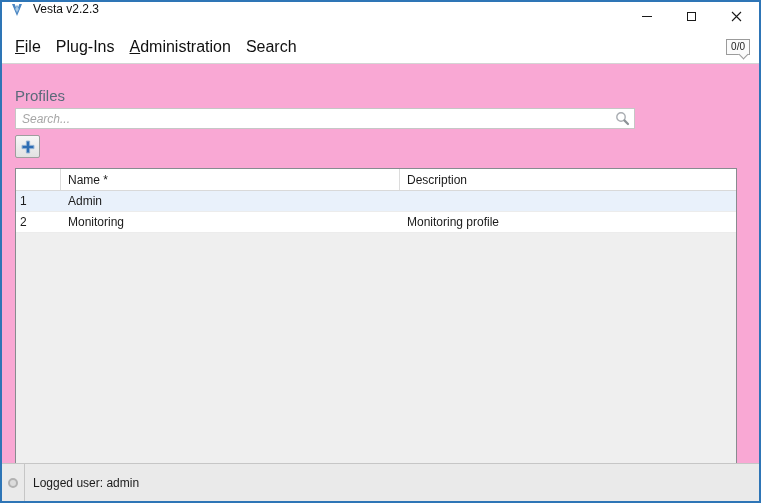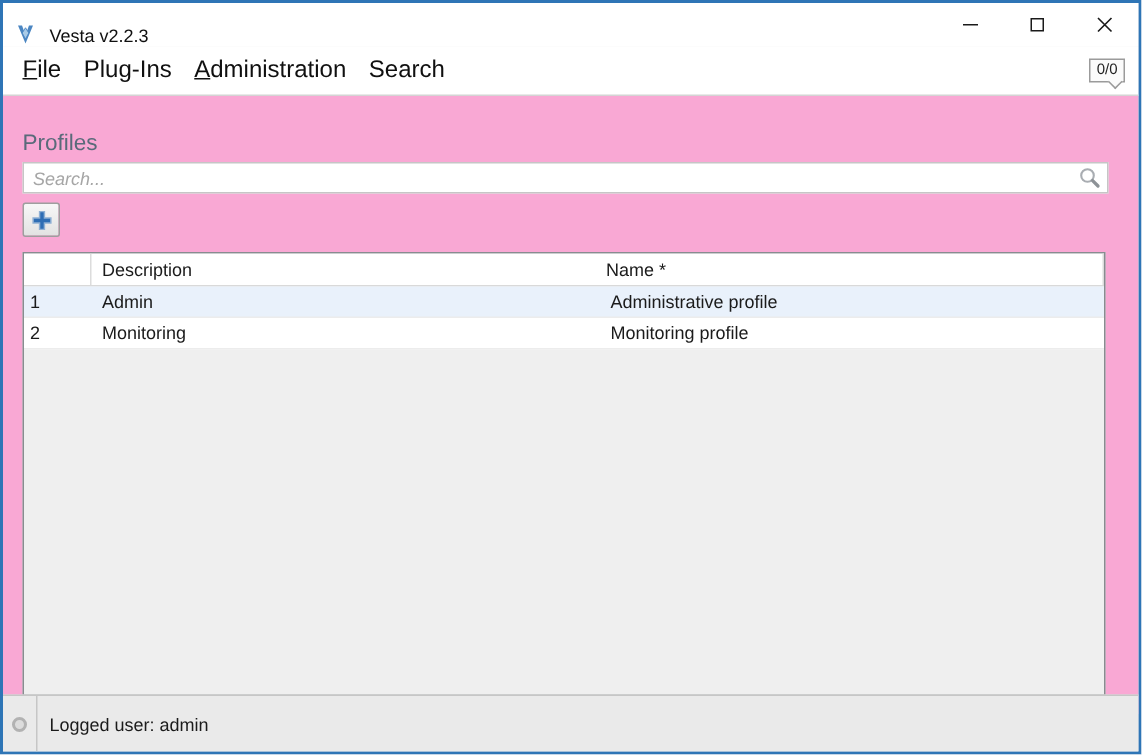--- a/index.html
+++ b/index.html
@@ -9,21 +9,21 @@
     width: 761px; height: 503px;
     border: 2px solid #2e75b6;
     background: #f0f0f0;
     font-family: "Liberation Sans", sans-serif;
     overflow: hidden;
   }
   
   .titlebar {
     position: absolute; top: 0; left: 0; right: 0; height: 29px;
     background: #ffffff;
-    display: flex; align-items: flex-end;
+    display: flex; align-items: flex-start;
   }
   .app-icon { margin: 0 8px 0 7px; display: flex; }
   .title-text { font-size: 12px; color: #101010; }
   .win-controls { position: absolute; right: 0; top: 0; height: 29px; display: flex; }
   .win-btn {
     width: 45px; height: 29px;
     display: flex; align-items: center; justify-content: center;
     cursor: pointer; background: transparent;
   }
   .glyph-min { width: 10px; height: 1px; background: #1a1a1a; }
@@ -55,21 +55,21 @@
     width: 6px; height: 6px; background: #fbfbfb;
     border-right: 1px solid #9b9b9b; border-bottom: 1px solid #9b9b9b;
     transform: rotate(45deg);
   }
   
   .content { position: absolute; top: 62px; left: 0; right: 0; bottom: 25px; background: #f9a8d4; }
   .page-title {
     position: absolute; left: 13px; top: 23px;
     font-size: 15px; color: #5a6a7a;
   }
-  .search-wrap { position: absolute; left: 13px; top: 44px; width: 724px; height: 21px; }
+  .search-wrap { position: absolute; left: 13px; top: 44px; width: 620px; height: 21px; }
   .search-input {
     width: 100%; height: 100%;
     border: 1px solid #c6c6c6; background: #fff;
     font-family: "Liberation Sans", sans-serif;
     font-size: 12px; color: #333;
     padding: 0 26px 0 6px; outline: none;
   }
   .search-input::placeholder { color: #a6a6a6; font-style: italic; }
   .search-icon { position: absolute; right: 5px; top: 3px; pointer-events: none; }
   .add-btn {
@@ -174,28 +174,27 @@
       <span style="display:flex;">
         <svg width="14" height="14" viewBox="0 0 13 13">
           <path d="M5 1 h3 v4 h4 v3 h-4 v4 h-3 v-4 H1 V5 h4 Z" fill="#2e6db4" stroke="#8fb0d4" stroke-width="0.9"></path>
         </svg>
       </span>
     </button>
 
     <div class="table">
       <div class="thead">
         <div class="th col-num"></div>
+        <div class="th col-name">Name *</div>
         <div class="th col-desc">Description</div>
-        <div class="th col-name">Name *</div>
       </div>
       <div>
           <div class="trow selected">
     <div class="td col-num">1</div>
     <div class="td col-name">Admin</div>
-    <div class="td col-desc">Administrative profile</div>
   </div>
           <div class="trow">
     <div class="td col-num">2</div>
     <div class="td col-name">Monitoring</div>
     <div class="td col-desc">Monitoring profile</div>
   </div>
         </div>
     </div>
   </div>
 

